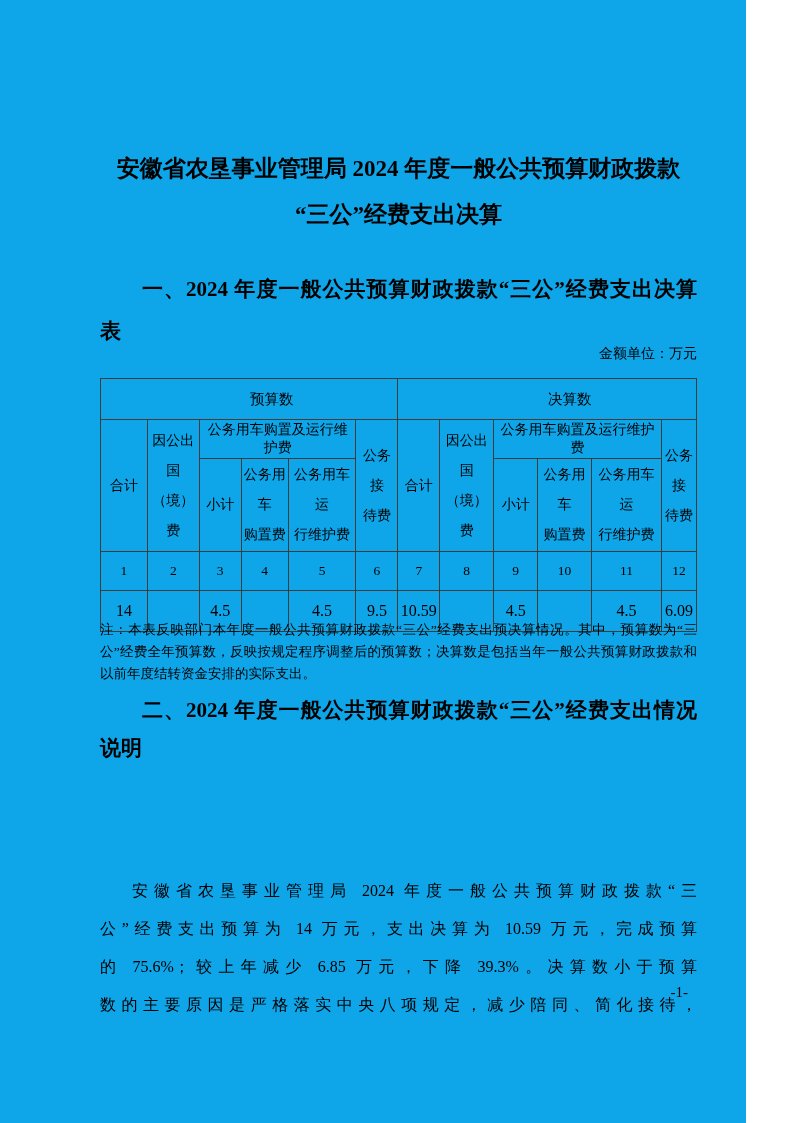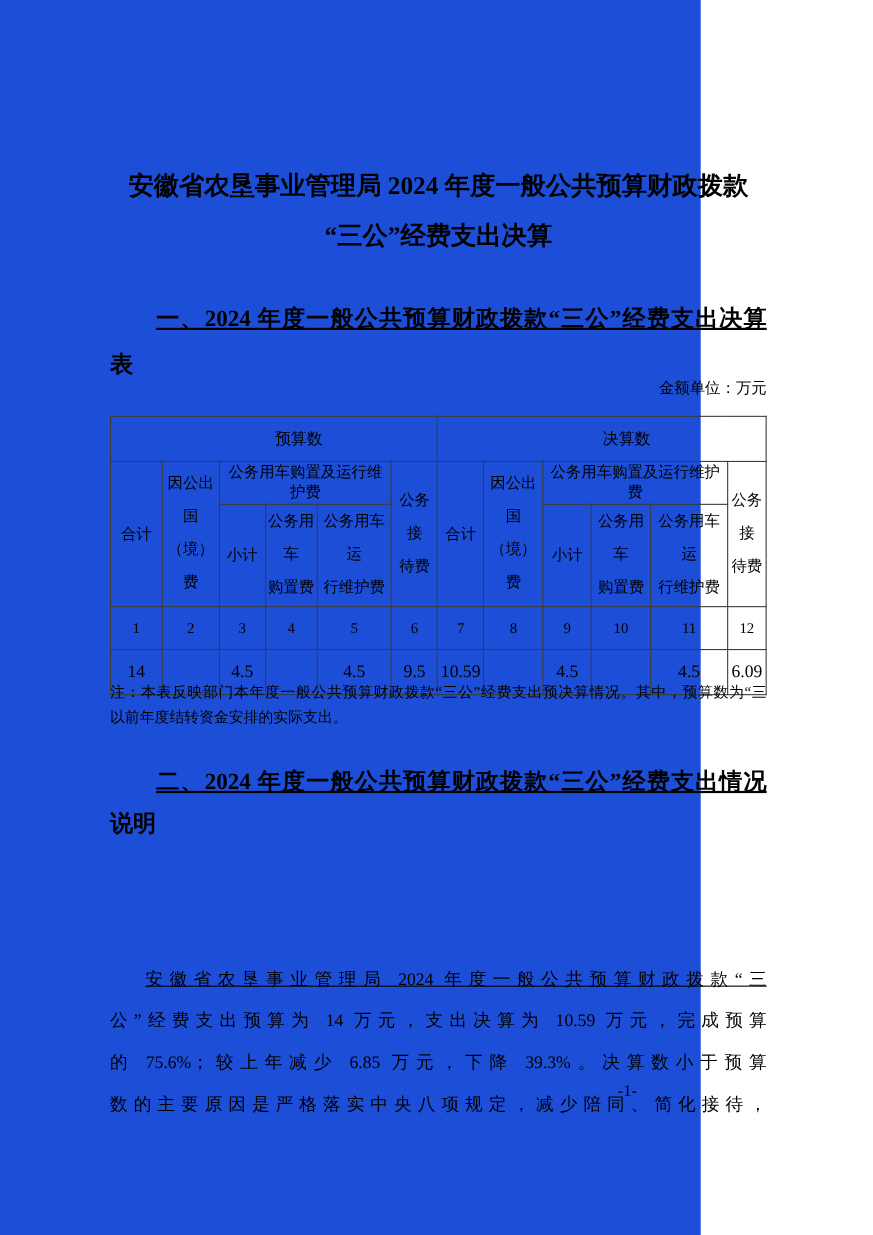--- a/index.html
+++ b/index.html
@@ -6,37 +6,37 @@
   body {
     width: 794px; height: 1123px;
     background: #ffffff;
     color: #000000;
     font-family: "Liberation Serif", "DejaVu Serif", serif;
     position: relative;
     overflow: hidden;
   }
   .page {
     position: absolute; inset: 0;
-    width: 637px; height: 1123px;
-    background: #1d4ed8;
+    width: 746px; height: 1123px;
+    background: #0ea5e9;
   }
   .block { position: absolute; left: 100px; width: 597px; }
 
   
   .doc-title { top: 146px; text-align: center; font-weight: bold; font-size: 23px; line-height: 46px; }
 
   
   .h-line, .b-line {
     display: block;
     text-align: justify;
     text-align-last: justify;
     white-space: nowrap;
   }
   .h-line.short, .b-line.short { text-align-last: left; white-space: normal; }
-  .h-line.indent, .b-line.indent { text-indent: 2em; text-decoration: underline; }
+  .h-line.indent, .b-line.indent { text-indent: 2em; }
 
   .section1-heading { top: 268px; font-weight: bold; font-size: 21px; line-height: 42px; }
   .unit-label { top: 344px; text-align: right; font-size: 14px; line-height: 20px; }
 
   
   .fiscal-table-wrap { top: 378px; }
   table.fiscal {
     border-collapse: collapse;
     table-layout: fixed;
     width: 597px;
@@ -164,20 +164,21 @@
         <td></td>
         <td>4.5</td>
         <td>6.09</td>
       </tr>
     </tbody>
       </table>
   </div>
 
   <div class="block table-note">
     <span class="n-line">注：本表反映部门本年度一般公共预算财政拨款“三公”经费支出预决算情况。其中，预算数为“三</span>
+    <span class="n-line">公”经费全年预算数，反映按规定程序调整后的预算数；决算数是包括当年一般公共预算财政拨款和</span>
     <span class="n-line short">以前年度结转资金安排的实际支出。</span>
   </div>
 
   <div class="block section2-heading">
     <span class="h-line indent">二、2024 年度一般公共预算财政拨款“三公”经费支出情况</span>
     <span class="h-line short">说明</span>
   </div>
 
 
   <div class="block body-paragraph">

